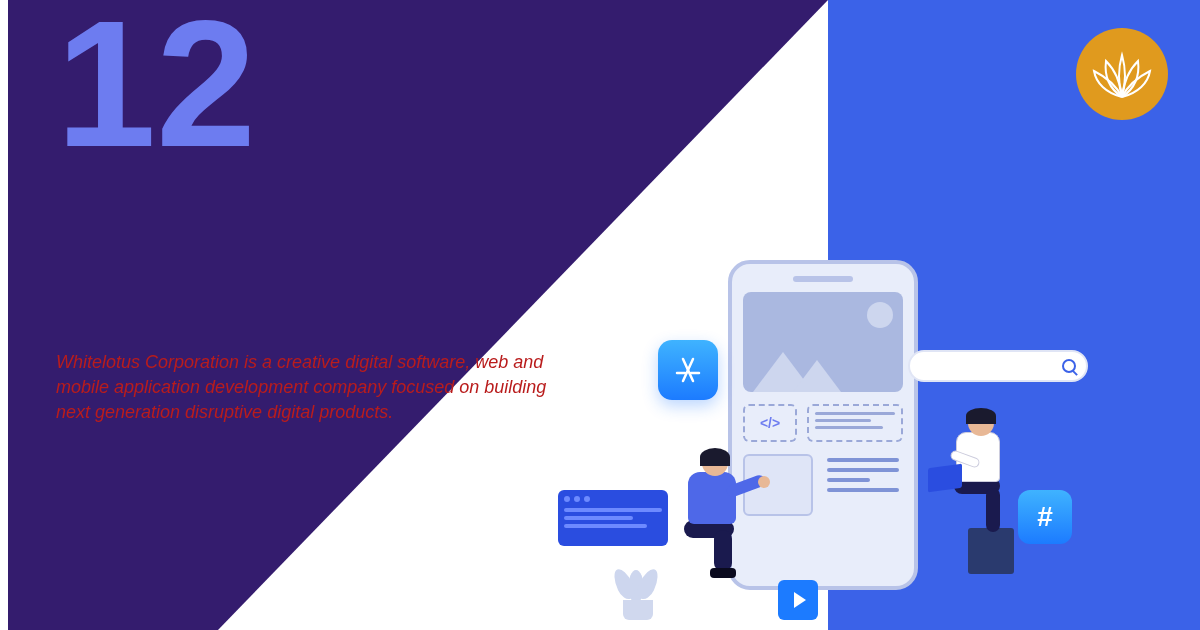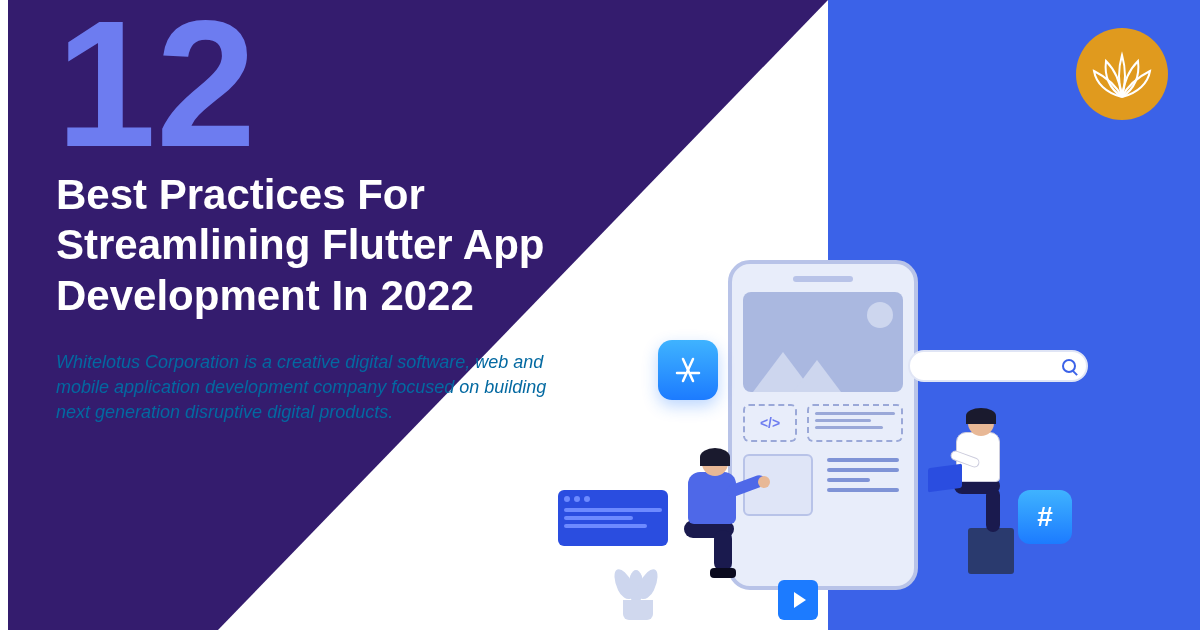--- a/index.html
+++ b/index.html
@@ -43,21 +43,21 @@
   line-height: 1.2;
   width: 560px;
 }
 
 
 .subtext {
   position: absolute;
   left: 48px; top: 350px;
   font-size: 18px;
   font-style: italic;
-  color: #0369a1;
+  color: #b91c1c;
   line-height: 1.4;
   width: 510px;
 }
 
 
 .logo-circle {
   position: absolute;
   right: 40px; top: 28px;
   width: 92px; height: 92px;
   border-radius: 50%;
@@ -190,21 +190,20 @@
 <body>
 
 <div class="canvas">
 
   <div class="blue-panel"></div>
 
   <div class="purple-panel"></div>
 
   <div class="big-number">12</div>
 
-  <div class="headline">Best Practices For Streamlining Flutter App Development In 2022</div>
 
   <div class="subtext">Whitelotus Corporation is a creative digital software, web and mobile application development company focused on building next generation disruptive digital products.</div>
 
   <div class="logo-circle">
     <svg class="lotus" viewBox="0 0 64 50">
       <g fill="none" stroke="#fff" stroke-width="2">
         <path d="M32 48 C20 40 14 28 16 12 C24 20 30 30 32 48"></path>
         <path d="M32 48 C44 40 50 28 48 12 C40 20 34 30 32 48"></path>
         <path d="M32 48 C28 34 28 20 32 6 C36 20 36 34 32 48"></path>
         <path d="M32 48 C16 44 6 34 4 22 C16 28 26 36 32 48"></path>

